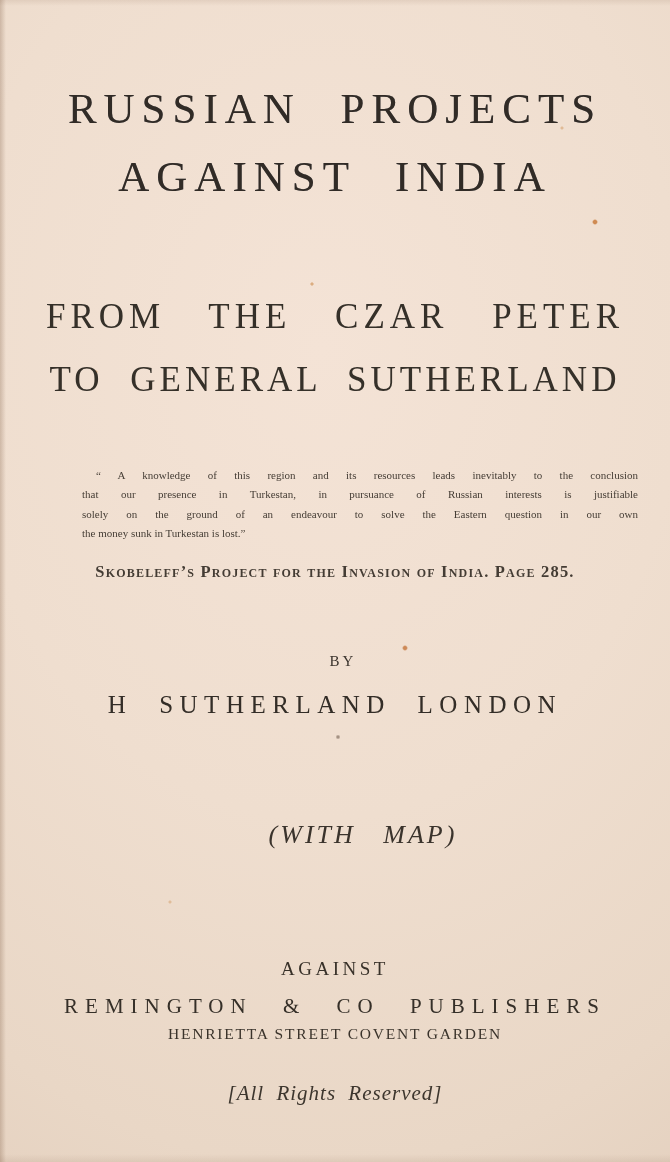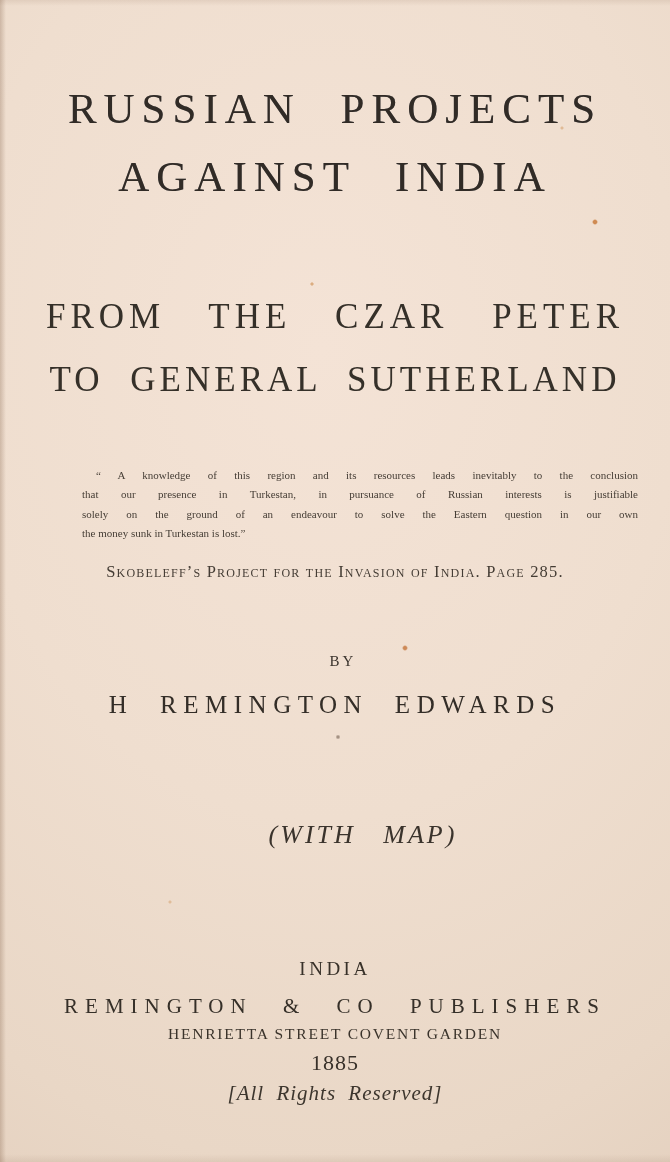--- a/index.html
+++ b/index.html
@@ -56,20 +56,21 @@
   }
   .qline { text-align: justify; text-align-last: justify; }
   .qline.first { text-indent: 14px; }
   .qline.last { text-align: center; text-align-last: left; }
 
   .attribution {
     font-variant: small-caps;
     font-size: 16.5px;
     letter-spacing: 1.2px;
     color: #443c34;
+    font-weight: bold;
   }
 
   .byline { font-size: 15px; letter-spacing: 3px; color: #3a332d; padding-left: 8px; }
   .author { font-size: 25px; letter-spacing: 6.5px; word-spacing: 14px; color: #332d27; }
 
   .map-note {
     font-style: italic;
     font-size: 26px;
     letter-spacing: 3px;
     word-spacing: 18px;
@@ -97,23 +98,22 @@
   <div class="quote-block" style="top:466px">
     <div class="qline first">“ A knowledge of this region and its resources leads inevitably to the conclusion</div>
     <div class="qline">that our presence in Turkestan, in pursuance of Russian interests is justifiable</div>
     <div class="qline">solely on the ground of an endeavour to solve the Eastern question in our own</div>
     <div class="qline last">the money sunk in Turkestan is lost.”</div>
   </div>
 
   <div class="line attribution" style="top:562px">Skobeleff’s Project for the Invasion of India.  Page 285.</div>
 
   <div class="line byline" style="top:653px">BY</div>
-  <div class="line author" style="top:691px">H REMINGTON EDWARDS</div>
+  <div class="line author" style="top:691px">H SUTHERLAND LONDON</div>
 
   <div class="line map-note" style="top:820px">(WITH MAP)</div>
 
-  <div class="line city" style="top:958px">INDIA</div>
+  <div class="line city" style="top:958px">AGAINST</div>
   <div class="line publisher" style="top:994px">REMINGTON  &amp;  CO  PUBLISHERS</div>
   <div class="line address" style="top:1025px">HENRIETTA STREET COVENT GARDEN</div>
-  <div class="line year" style="top:1050px">1885</div>
   <div class="line rights" style="top:1081px">[All Rights Reserved]</div>
 
 </div>
 
 </body></html>

